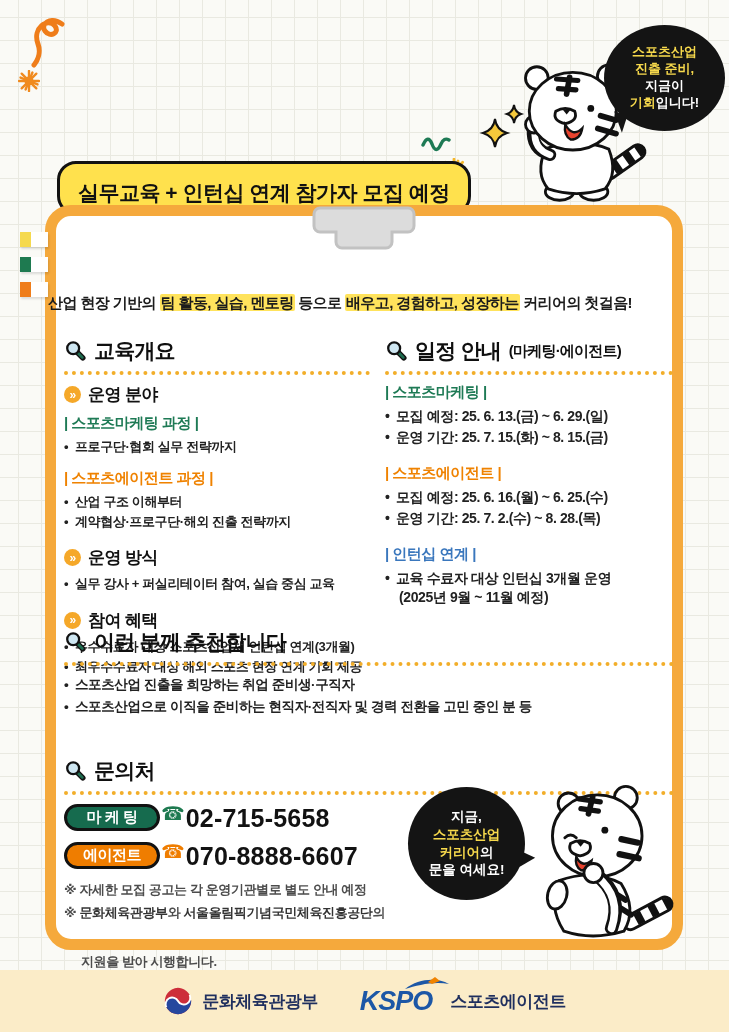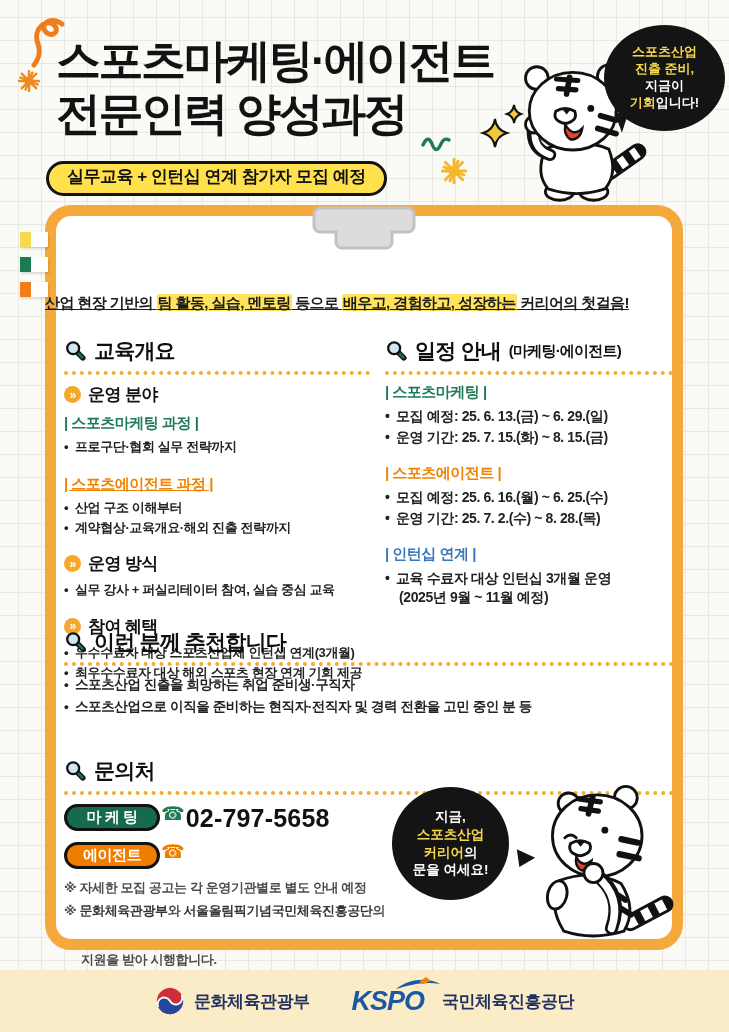--- a/index.html
+++ b/index.html
@@ -3,41 +3,41 @@
 <meta charset="utf-8">
 <style>
   html,body{margin:0;padding:0;}
   body{font-family:"Liberation Sans","DejaVu Sans",sans-serif;-webkit-font-smoothing:antialiased;}
   .poster{position:relative;width:729px;height:1032px;overflow:hidden;color:#111;
     background:#FAFAF6;
     background-image:linear-gradient(#E9E9E1 1px,transparent 1px),linear-gradient(90deg,#E9E9E1 1px,transparent 1px);
     background-size:23px 23px;background-position:-5px -6px;}
   
   .main-title{position:absolute;left:56px;top:34px;font-size:45px;font-weight:900;line-height:1.18;letter-spacing:-2.5px;color:#121212;}
-  .badge{position:absolute;left:46px;top:161px;background:#FFE14D;border:3px solid #121212;border-radius:19px;
-    padding:1px 18px 5px;font-size:17px;font-weight:800;letter-spacing:-0.5px;}
+  .badge{position:absolute;left:57px;top:161px;background:#FFE14D;border:3px solid #121212;border-radius:19px;
+    padding:15px 18px 5px;font-size:21px;font-weight:800;letter-spacing:-0.5px;}
   .bubble{position:absolute;background:#141414;border-radius:50%;display:flex;flex-direction:column;
     align-items:center;justify-content:center;text-align:center;font-weight:800;color:#fff;z-index:5;}
   .bubble .yel{color:#F7D94C;}
   .bubble-top{left:604px;top:25px;width:121px;height:106px;font-size:13px;line-height:1.3;}
   .bubble-top-tail{position:absolute;left:611px;top:113px;width:0;height:0;border-top:18px solid #141414;
     border-left:14px solid transparent;transform:rotate(18deg);z-index:4;}
   .deco{position:absolute;}
   
   .card{position:absolute;left:45px;top:205px;width:616px;height:723px;background:#fff;
     border:11px solid #F5A93C;border-radius:26px;}
   .clip{position:absolute;left:312px;top:206px;z-index:6;}
   .tab{position:absolute;left:20px;width:28px;height:15px;display:flex;box-shadow:1px 2px 2px rgba(0,0,0,.12);}
   .tab i{display:block;width:11px;height:100%;}
   .tab u{display:block;flex:1;height:100%;background:#fff;}
   
   .card-heading{position:absolute;left:45px;top:258px;width:638px;text-align:center;font-size:24px;font-weight:900;letter-spacing:-1px;}
   .card-heading .green{color:#1E7A55;}
   .card-heading .orange{color:#EF8200;}
-  .card-sub{position:absolute;left:45px;top:294px;width:590px;font-size:15px;font-weight:700;letter-spacing:-0.6px;color:#1b1b1b;text-decoration:underline;}
+  .card-sub{position:absolute;left:45px;top:294px;width:590px;text-align:center;font-size:15px;font-weight:700;letter-spacing:-0.6px;color:#1b1b1b;}
   .hl{background:#FFE35C;padding:0 1px;border-radius:2px;}
   
   .sec{position:absolute;}
   .sec-edu{left:64px;top:337px;width:306px;}
   .sec-schedule{left:385px;top:337px;width:288px;}
   .sec-recommend{left:64px;top:628px;width:610px;}
   .sec-contact{left:64px;top:757px;width:610px;}
   .sec-head{display:flex;align-items:center;gap:8px;font-size:21px;font-weight:900;letter-spacing:-0.8px;color:#0f0f0f;}
   .sec-head .sub{font-size:15px;font-weight:800;letter-spacing:-0.8px;}
   .dotline{border-top:4px dotted #F2AE2A;margin:6px 0 8px;}
@@ -56,21 +56,21 @@
   .pill{min-width:96px;height:27px;border:3px solid #121212;border-radius:16px;color:#fff;font-size:15px;font-weight:800;
     display:flex;align-items:center;justify-content:center;box-sizing:border-box;padding:0 10px;letter-spacing:-0.5px;}
   .pill-green{background:#166B4E;}
   .pill-orange{background:#EF7D00;}
   .phone-ic{font-size:19px;line-height:1;}
   .ic-green{color:#1E7A50;}.ic-orange{color:#EF7D00;}
   .phone{font-size:25px;font-weight:800;letter-spacing:0.2px;color:#121212;}
   .note{font-size:13px;font-weight:600;color:#4c4c4c;letter-spacing:-0.4px;line-height:1.5;margin-top:3px;}
   .note b{color:#333;font-weight:800;}
   .note .ind{padding-left:17px;display:block;margin-top:30px;}
-  .bubble-bottom{left:392px;top:787px;width:117px;height:113px;font-size:13.5px;line-height:1.3;}
+  .bubble-bottom{left:408px;top:787px;width:117px;height:113px;font-size:13.5px;line-height:1.3;}
   .bubble-bottom-tail{position:absolute;left:518px;top:848px;width:0;height:0;border-left:17px solid #141414;
     border-top:11px solid transparent;border-bottom:7px solid transparent;transform:rotate(-8deg);z-index:4;}
   .tiger{position:absolute;z-index:3;}
   
   .footer{position:absolute;left:0;top:970px;width:729px;height:62px;background:#FBECC8;
     display:flex;align-items:center;justify-content:center;gap:42px;}
   .logo-row{display:flex;align-items:center;gap:9px;}
   .gov-name{font-size:17px;font-weight:800;letter-spacing:-0.5px;color:#1F2F5E;}
   .kspo-wrap{position:relative;display:flex;align-items:center;gap:18px;}
   .kspo-word{font-size:27px;font-weight:900;font-style:italic;letter-spacing:-1px;color:#1C57A6;}
@@ -107,24 +107,20 @@
       <line x1="12" y1="2" x2="12" y2="22" transform="rotate(22 12 12)"></line>
         <line x1="2" y1="12" x2="22" y2="12" transform="rotate(22 12 12)"></line>
     </g>
       <circle cx="12" cy="12" r="5" fill="#F5B72B"></circle>
   </svg>
   <svg class="deco" style="left:478px;top:103px;" width="52" height="58" viewBox="0 0 52 58">
     <path d="M17 16 Q18.5 27 29 30 Q18.5 33 17 44 Q15.5 33 5 30 Q15.5 27 17 16 Z" fill="#F5C83B" stroke="#111" stroke-width="2"></path>
     <path d="M36 2 Q37 9 43 11 Q37 13 36 20 Q35 13 29 11 Q35 9 36 2 Z" fill="#F5C83B" stroke="#111" stroke-width="2"></path>
   </svg>
 
-  <div class="main-title">
-    <div>스포츠마케팅·에이전트</div>
-    <div>전문인력 양성과정</div>
-  </div>
   <div class="badge">실무교육 + 인턴십 연계 참가자 모집 예정</div>
 
   <div class="bubble bubble-top">
     <div class="yel">스포츠산업</div>
     <div class="yel">진출 준비,</div>
     <div>지금이</div>
     <div><span class="yel">기회</span><span>입니다!</span></div>
   </div>
   <div class="bubble-top-tail"></div>
 
@@ -191,23 +187,23 @@
       </svg>
       <span>교육개요</span>
     </div>
     <div class="dotline"></div>
     <div class="group-head">
         <span class="marker">»</span>
         <span>운영 분야</span>
       </div>
     <div class="course green-t">| 스포츠마케팅 과정 |</div>
     <div class="bullet">프로구단·협회 실무 전략까지</div>
-    <div class="course orange-t" style="margin-top:18px;text-decoration:underline;">| 스포츠에이전트 과정 |</div>
+    <div class="course orange-t" style="margin-top:12px;">| 스포츠에이전트 과정 |</div>
     <div class="bullet">산업 구조 이해부터</div>
-    <div class="bullet">계약협상·교육개요·해외 진출 전략까지</div>
+    <div class="bullet">계약협상·프로구단·해외 진출 전략까지</div>
     <div class="group-head" style="margin-top:14px;">
         <span class="marker">»</span>
         <span>운영 방식</span>
       </div>
     <div class="bullet">실무 강사 + 퍼실리테이터 참여, 실습 중심 교육</div>
     <div class="group-head" style="margin-top:14px;">
         <span class="marker">»</span>
         <span>참여 혜택</span>
       </div>
     <div class="bullet">우수수료자 대상 스포츠산업체 인턴십 연계(3개월)</div>
@@ -256,25 +252,26 @@
         <line x1="14.5" y1="13.5" x2="20.5" y2="19.5" stroke="#111" stroke-width="6" stroke-linecap="round"></line>
         <line x1="15" y1="14" x2="20" y2="19" stroke="#1E6B4F" stroke-width="3" stroke-linecap="round"></line>
         <circle cx="10" cy="9" r="6.5" fill="#CFE7F2" stroke="#111" stroke-width="2.5"></circle>
       </svg>
       <span>문의처</span>
     </div>
     <div class="dotline"></div>
     <div class="c-row">
       <span class="pill pill-green">마 케 팅</span>
       <span class="phone-ic ic-green">☎</span>
-      <span class="phone">02-797-5658</span>
+      <span class="phone">02-715-5658</span>
     </div>
     <div class="c-row">
       <span class="pill pill-orange">에이전트</span>
       <span class="phone-ic ic-orange">☎</span>
+      <span class="phone">070-8888-6607</span>
     </div>
     <div class="note">※ 자세한 모집 공고는 각 운영기관별로 별도 안내 예정</div>
     <div class="note">
       <span>※ </span><b>문화체육관광부</b><span>와 </span><b>서울올림픽기념국민체육진흥공단</b><span>의</span>
       <span class="ind">지원을 받아 시행합니다.</span>
     </div>
   </div>
 
   <div class="bubble bubble-bottom">
     <div>지금,</div>
@@ -329,17 +326,17 @@
         </g>
       </svg>
       <span class="gov-name">문화체육관광부</span>
     </div>
     <div class="kspo-wrap">
       <svg class="kspo-swoosh" width="46" height="14" viewBox="0 0 46 14">
         <path d="M1,12 C14,2 32,0 45,7 C30,4 14,8 1,12 Z" fill="#1C57A6"></path>
         <path d="M24,5 L31,0 L36,4 L28,7 Z" fill="#F08300"></path>
       </svg>
       <span class="kspo-word">KSPO</span>
-      <span class="gov-name">국민체육진흥공단</span>
+      <span class="gov-name">스포츠에이전트</span>
     </div>
   </div>
 
 </div>
 
 </body></html>

